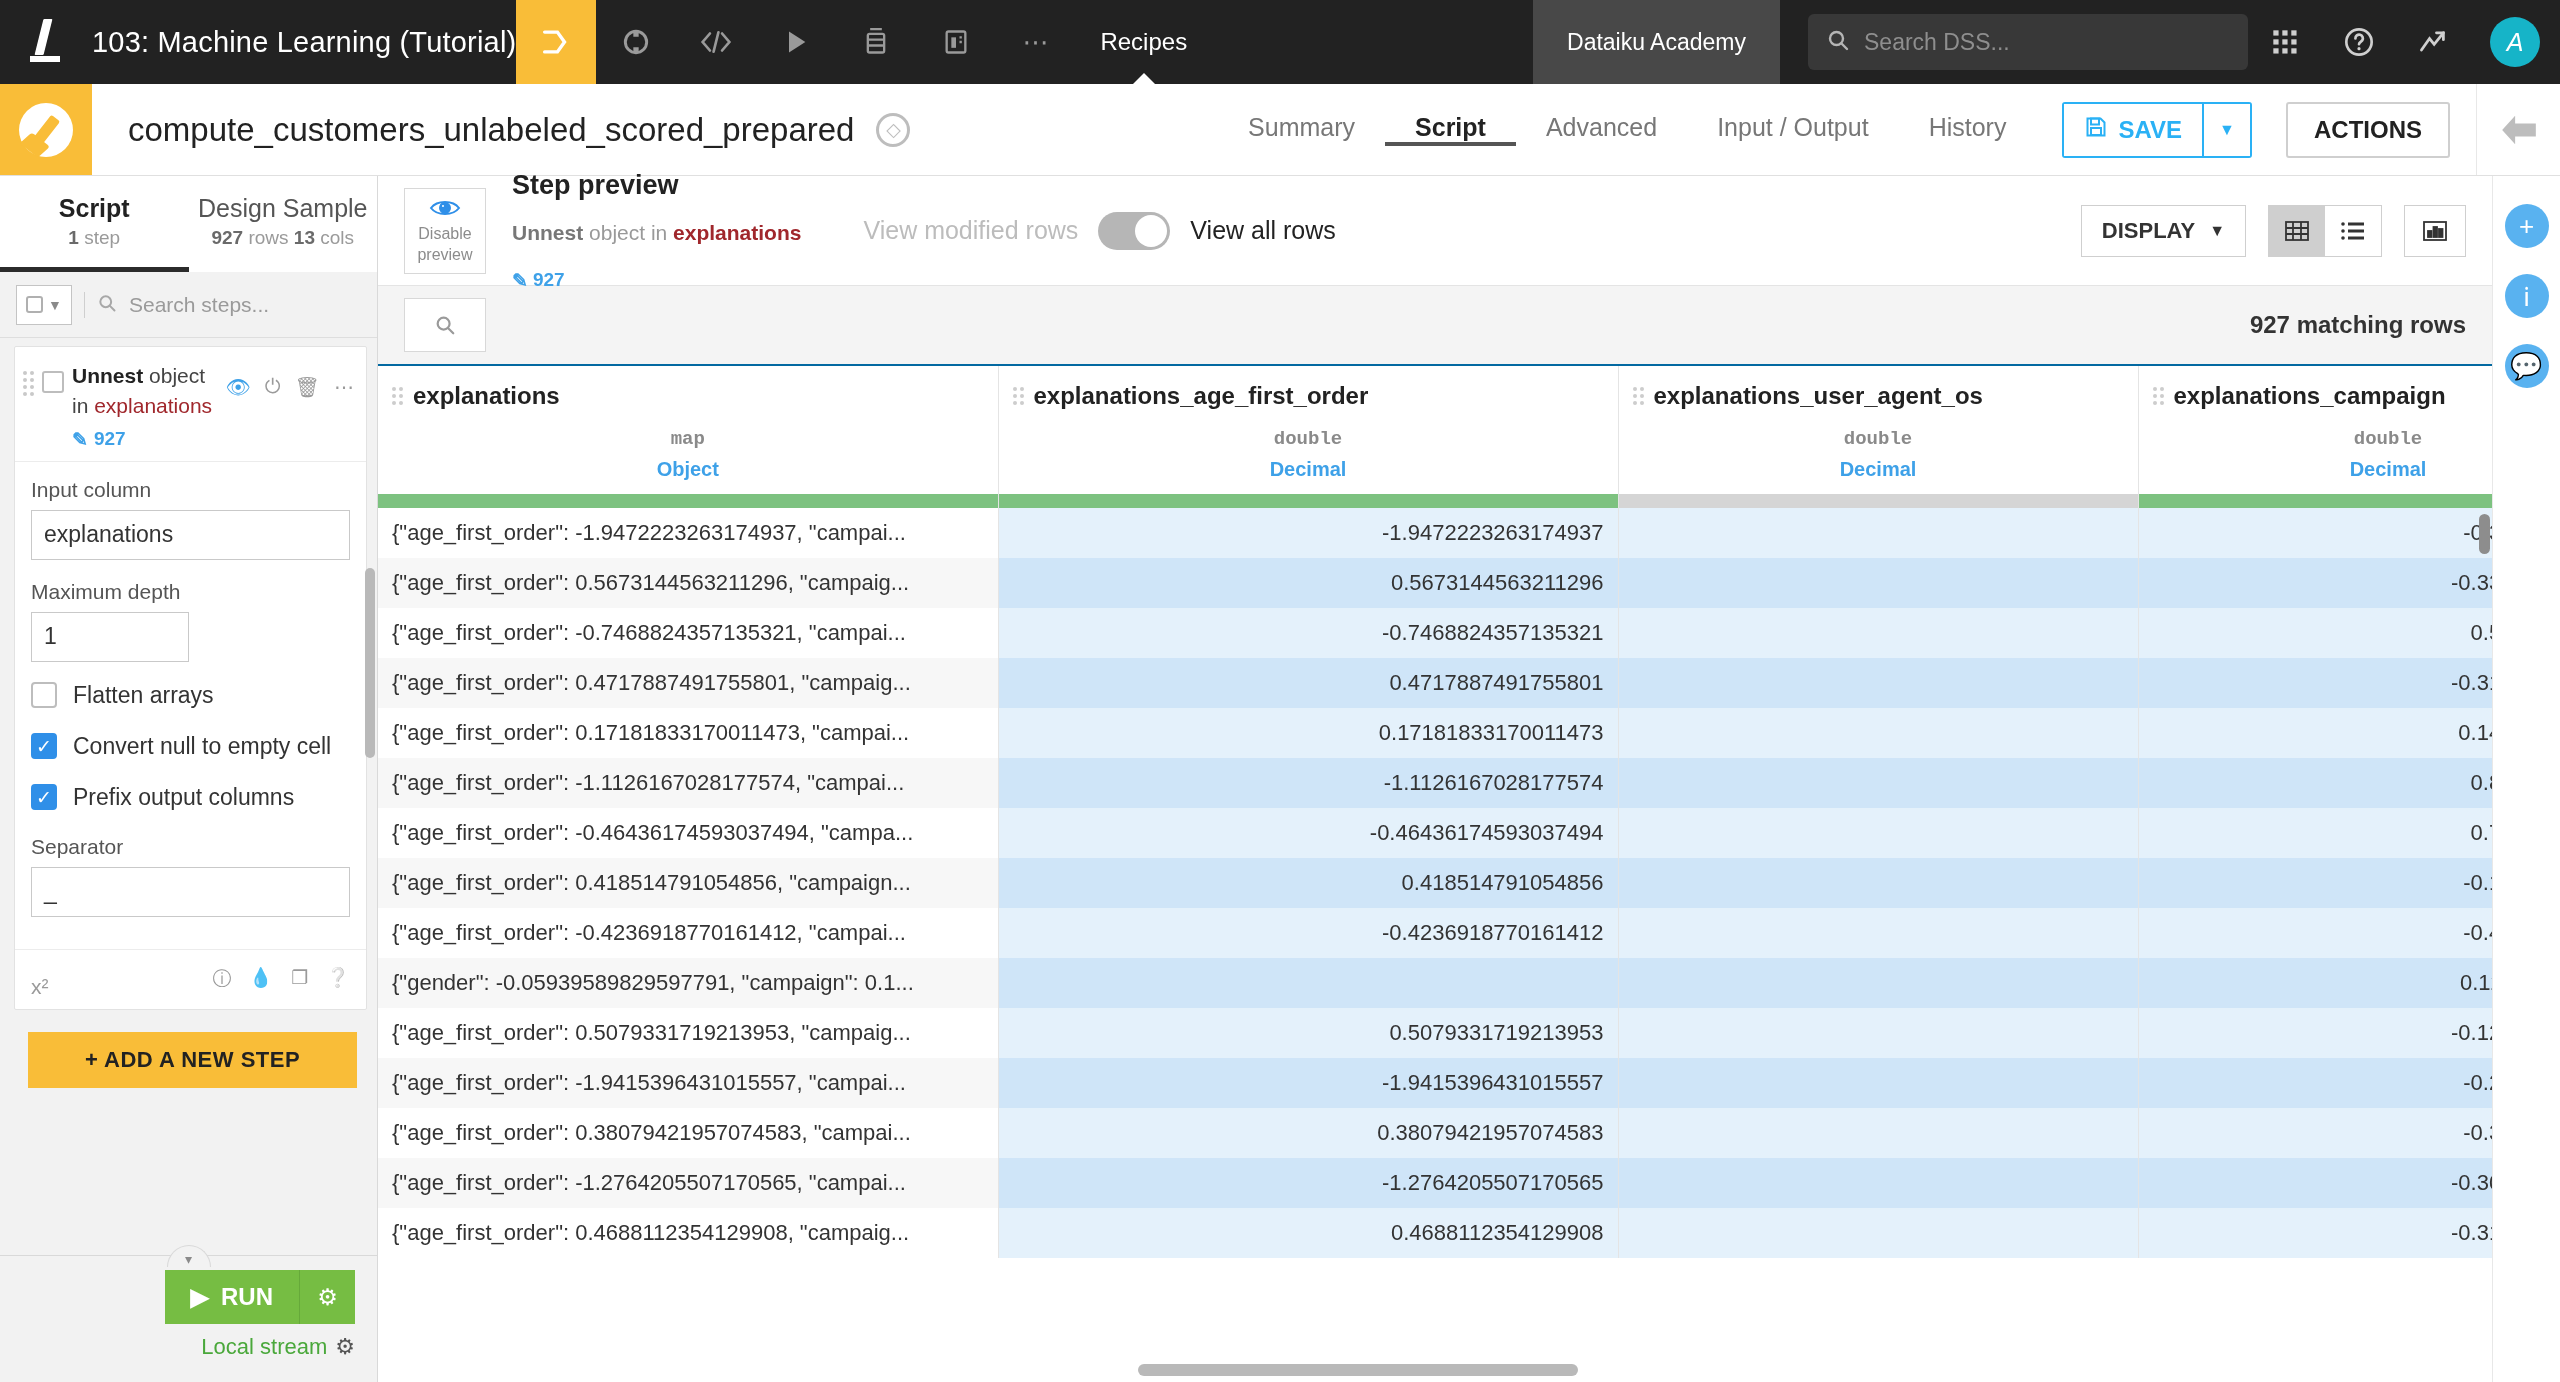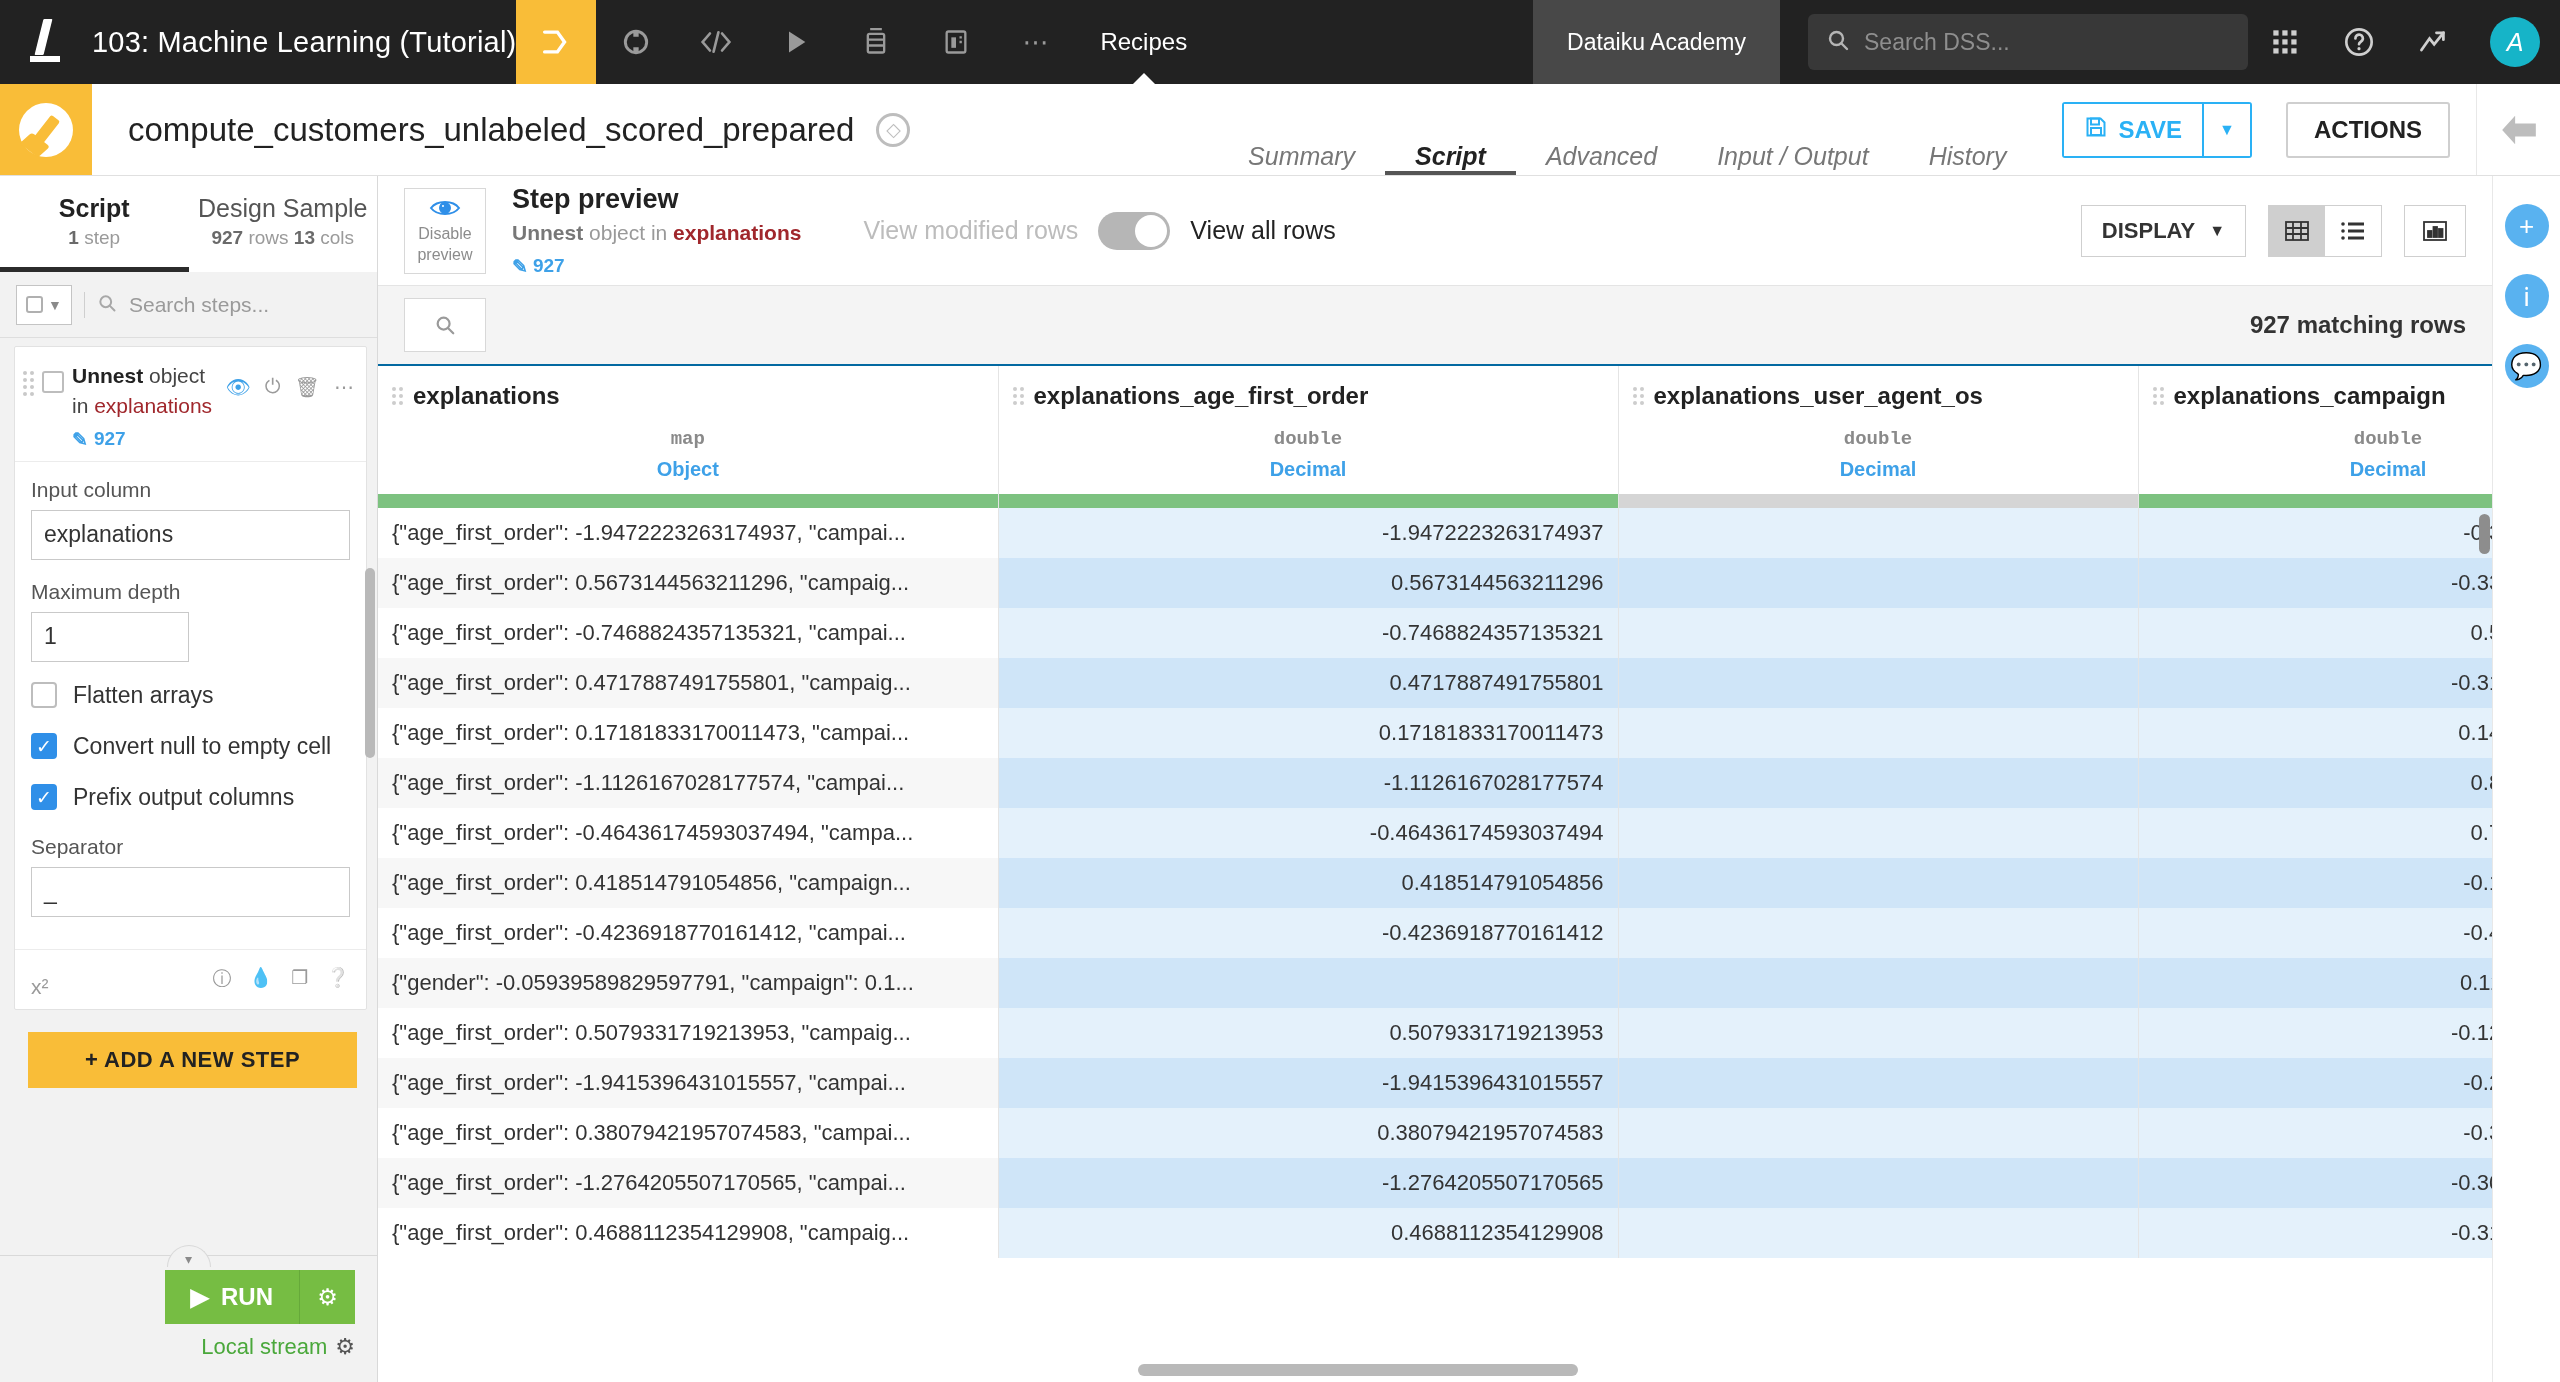--- a/index.html
+++ b/index.html
@@ -87,21 +87,21 @@
   }
   .rhead-title {
     display: flex; align-items: center; padding-left: 36px; font-size: 33px;
     color: #222; white-space: nowrap;
   }
   .brand-circle {
     margin-left: 22px; width: 34px; height: 34px; border-radius: 50%;
     border: 3px solid #bdbdbd; display: inline-flex; align-items: center; justify-content: center;
     color: #bdbdbd; font-size: 19px;
   }
-  .rtabs { margin-left: auto; display: flex; align-items: flex-end; font-style: italic; }
+  .rtabs { margin-left: auto; display: flex; align-items: center; }
   .rtab {
     display: flex; align-items: center; padding: 0 30px; font-size: 25px; color: #777;
     cursor: pointer; border-bottom: 4px solid transparent;
   }
   .rtab.active { color: #222; font-weight: 700; border-bottom-color: #555; }
   .rhead-actions { display: flex; align-items: center; padding: 0 26px; gap: 34px; }
   .save-grp { display: flex; height: 56px; border: 2px solid #2ab1f5; border-radius: 3px; }
   .save-btn {
     display: flex; align-items: center; gap: 10px; padding: 0 20px; color: #2ab1f5;
     font-size: 24px; font-weight: 700; cursor: pointer; background: #fff;
@@ -251,21 +251,21 @@
     height: 110px; border-bottom: 1px solid #e4e4e4; display: flex; align-items: center;
     padding: 0 26px; gap: 26px;
   }
   .disable-prev {
     width: 82px; height: 86px; border: 1px solid #d8d8d8; display: flex;
     flex-direction: column; align-items: center; justify-content: center; gap: 2px;
     cursor: pointer; background: #fff;
   }
   .eye-ico { color: #2f8fe8; font-size: 26px; line-height: 1; }
   .dp-t { font-size: 16px; color: #8c8c8c; line-height: 1.15; }
-  .prev-texts { display: flex; flex-direction: column; gap: 6px; }
+  .prev-texts { display: flex; flex-direction: column; gap: 20px; }
   .prev-t1 { font-size: 27px; font-weight: 700; color: #222; }
   .prev-t2 { font-size: 21px; color: #999; }
   .prev-t2 b { color: #777; }
   .prev-t2 .col { color: #a0272c; font-weight: 700; }
   .prev-rows { font-size: 19px; color: #3ea1e8; font-weight: 700; margin-top: 4px; display:flex; align-items:center; gap:5px;}
 
   .toggle-area { display: flex; align-items: center; gap: 20px; margin-left: 36px; }
   .tg-off { font-size: 25px; color: #bcbcbc; }
   .tg-on { font-size: 25px; color: #222; }
   .switch {

